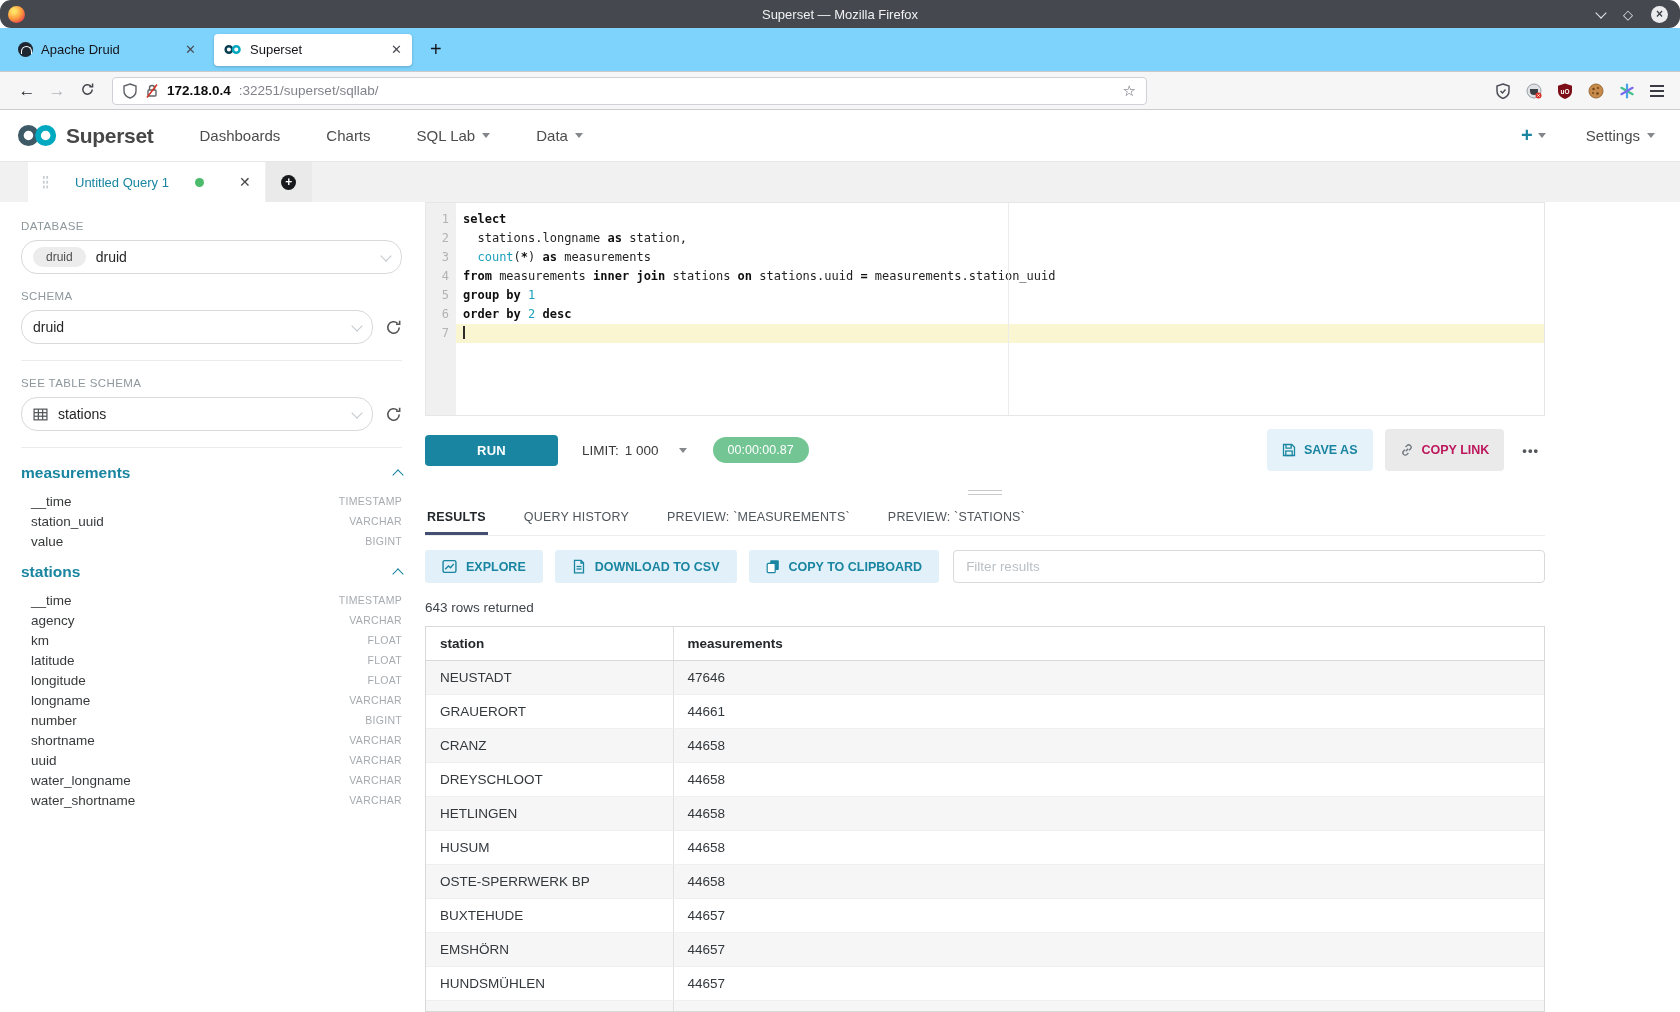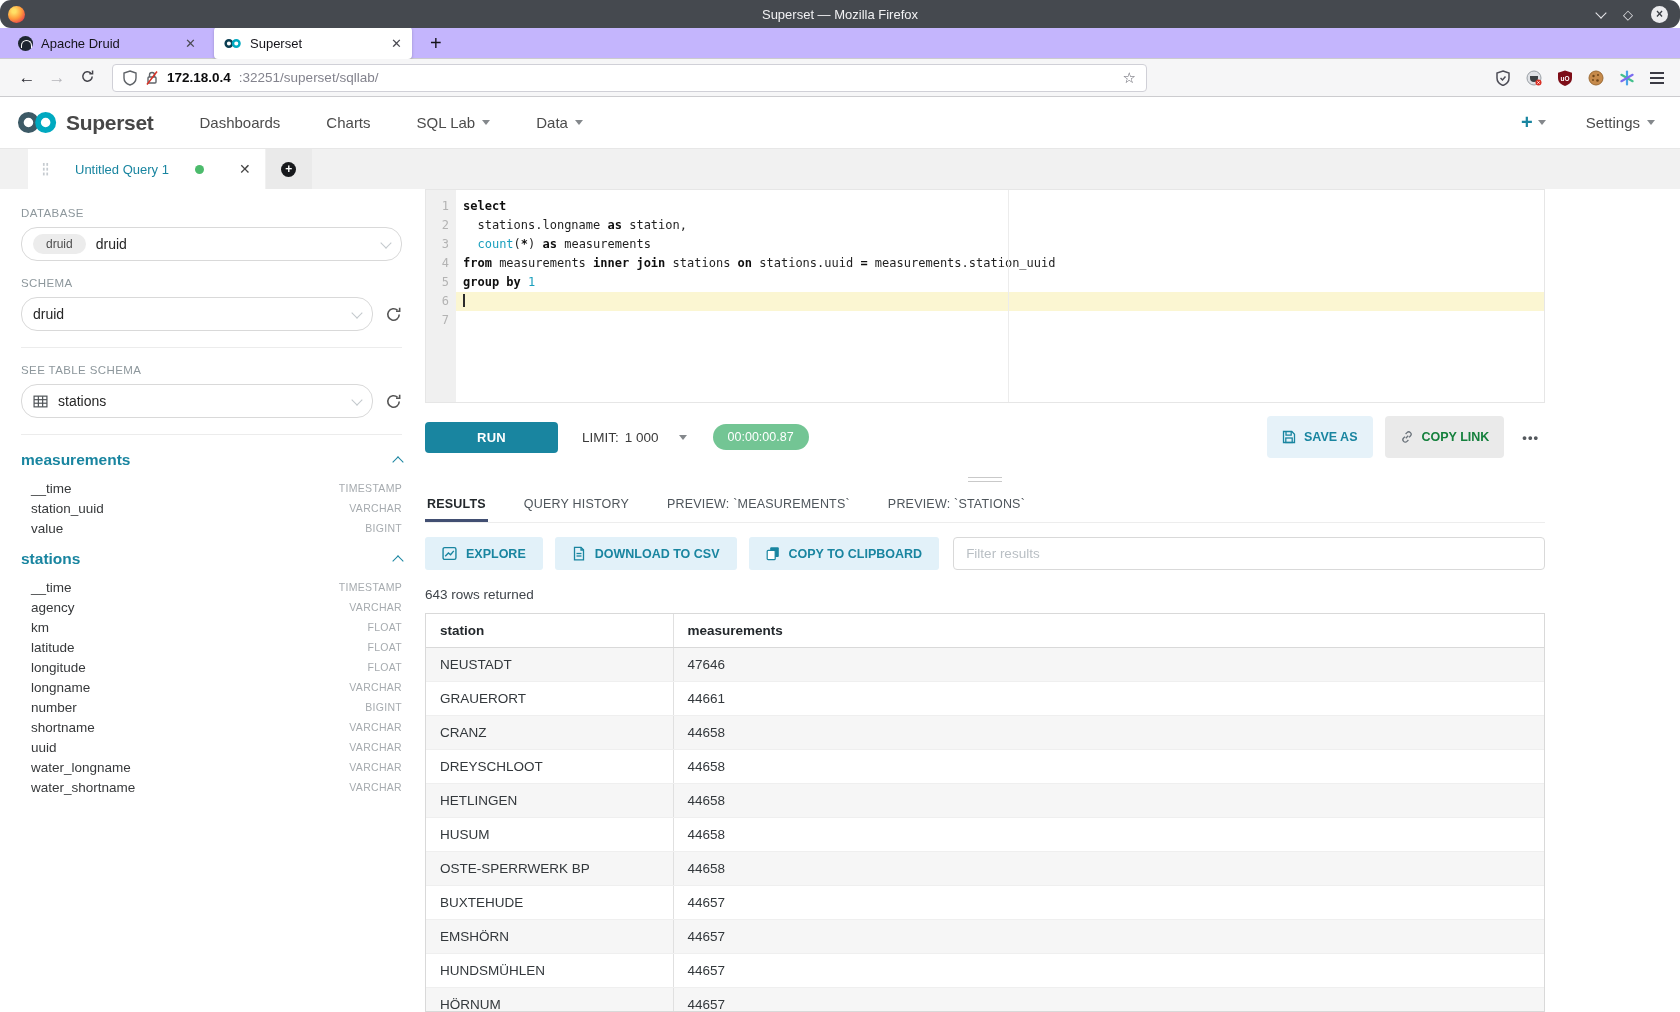--- a/index.html
+++ b/index.html
@@ -13,21 +13,21 @@
   .win-title{position:absolute;left:0;right:0;text-align:center;color:#f1f1f3;font-size:13px;}
   .win-controls{margin-left:auto;display:flex;align-items:center;gap:18px;padding-right:12px;z-index:1;}
   .chev{width:8px;height:8px;border-right:1.6px solid #c3c8cc;border-bottom:1.6px solid #c3c8cc;transform:rotate(45deg);display:inline-block;margin-top:-3px;}
   .chev.white{border-color:#e9e9ec;}
   .chev.up{transform:rotate(225deg);margin-top:3px;}
   .chev.teal{border-color:#1985a0;}
   .wc-max{color:#e9e9ec;font-size:13px;line-height:1;}
   .wc-close{width:17px;height:17px;border-radius:50%;background:#ececee;color:#3c4046;font-size:12px;line-height:16px;text-align:center;font-weight:bold;}
 
   
-  .tabstrip{height:31px;background:#c4b5fd;display:flex;align-items:center;padding:0 8px;gap:8px;border-bottom:1px solid #cbcbce;flex:0 0 auto;}
+  .tabstrip{height:44px;background:#7dd3fc;display:flex;align-items:center;padding:0 8px;gap:8px;border-bottom:1px solid #cbcbce;flex:0 0 auto;}
   .btab{width:198px;height:32px;border-radius:4px;display:flex;align-items:center;gap:8px;padding:0 10px;font-size:13px;color:#15141a;}
   .btab.active{background:#fff;box-shadow:0 1px 3px rgba(0,0,0,.22);}
   .tclose{margin-left:auto;color:#4a4a52;font-size:13px;}
   .newtab{font-size:20px;color:#15141a;margin-left:10px;font-weight:400;}
   .druid-ic{width:15px;height:15px;border-radius:50%;background:#1d2631;position:relative;flex:0 0 15px;}
   .druid-ic::after{content:"";position:absolute;left:3px;top:4px;width:9px;height:7px;border:1.5px solid #fff;border-bottom:none;border-radius:8px 8px 0 0;}
 
   
   .urlrow{height:38px;background:#f6f6f7;border-bottom:1px solid #cccccf;display:flex;align-items:center;padding:0 12px;flex:0 0 auto;}
   .navbtn{width:30px;text-align:center;font-size:17px;color:#2b2b33;line-height:1;}
@@ -91,21 +91,21 @@
 
   
   .sqltoolbar{display:flex;align-items:center;padding:13px 0;flex:0 0 auto;}
   .runbtn{width:133px;height:31px;background:#1985a0;color:#fff;font-weight:bold;font-size:13px;border:none;border-radius:4px;letter-spacing:.3px;font-family:inherit;}
   .limitgroup{display:flex;align-items:center;margin-left:24px;gap:6px;font-size:13.5px;color:#3a3a3a;}
   .limit-caret{margin-left:14px;}
   .timerpill{margin-left:26px;background:#73c594;color:#fff;font-size:12.5px;padding:6px 15px;border-radius:15px;}
   .tb-right{margin-left:auto;display:flex;align-items:center;gap:12px;}
   .saveas,.copylink{height:42px;border:none;border-radius:4px;font-weight:bold;font-size:12.5px;display:flex;align-items:center;gap:8px;padding:16px 15px;font-family:inherit;}
   .saveas{background:#e6f2f9;color:#1985a0;}
-  .copylink{background:#eaeaea;color:#15803d;}
+  .copylink{background:#eaeaea;color:#be185d;}
   .morebtn{border:none;background:none;color:#55595e;font-weight:bold;font-size:13px;letter-spacing:1px;padding:0 6px;font-family:inherit;}
 
   .splitter{height:16px;display:flex;flex-direction:column;align-items:center;justify-content:center;gap:3px;flex:0 0 auto;}
   .splitter i{display:block;width:34px;border-top:1px solid #c9c9c9;height:0;}
 
   
   .rtabs{display:flex;gap:34px;border-bottom:1px solid #ededed;flex:0 0 auto;}
   .rtab{font-size:12.5px;color:#4e555b;padding:10px 2px 11px;letter-spacing:.2px;}
   .rtab.active{color:#23282c;font-weight:bold;border-bottom:3px solid #424f72;padding-bottom:8px;}
   .resactions{display:flex;align-items:center;margin-top:14px;flex:0 0 auto;}
@@ -392,20 +392,21 @@
             <div>6</div>
             <div>7</div>
           </div>
         <div class="codearea">
           <div class="print-margin"></div>
         <div class="line"><span class="tok-k">select</span></div>
             <div class="line"><span class="tok-t">  stations.longname </span><span class="tok-k">as</span><span class="tok-t"> station,</span></div>
             <div class="line"><span class="tok-t">  </span><span class="tok-f">count</span><span class="tok-t">(</span><span class="tok-k">*</span><span class="tok-t">) </span><span class="tok-k">as</span><span class="tok-t"> measurements</span></div>
             <div class="line"><span class="tok-k">from</span><span class="tok-t"> measurements </span><span class="tok-k">inner</span><span class="tok-t"> </span><span class="tok-k">join</span><span class="tok-t"> stations </span><span class="tok-k">on</span><span class="tok-t"> stations.uuid </span><span class="tok-k">=</span><span class="tok-t"> measurements.station_uuid</span></div>
             <div class="line"><span class="tok-k">group</span><span class="tok-t"> </span><span class="tok-k">by</span><span class="tok-t"> </span><span class="tok-n2">1</span></div>
+            <div class="line"><span class="tok-k">order</span><span class="tok-t"> </span><span class="tok-k">by</span><span class="tok-t"> </span><span class="tok-n2">2</span><span class="tok-t"> </span><span class="tok-k">desc</span></div>
             <div class="line active"><span class="cursor"></span></div>
           </div>
       </div>
 
       <div class="sqltoolbar">
         <button class="runbtn">RUN</button>
         <span class="limitgroup">
           <span>LIMIT:</span>
           <span>1 000</span>
           <span class="caret limit-caret"></span>

